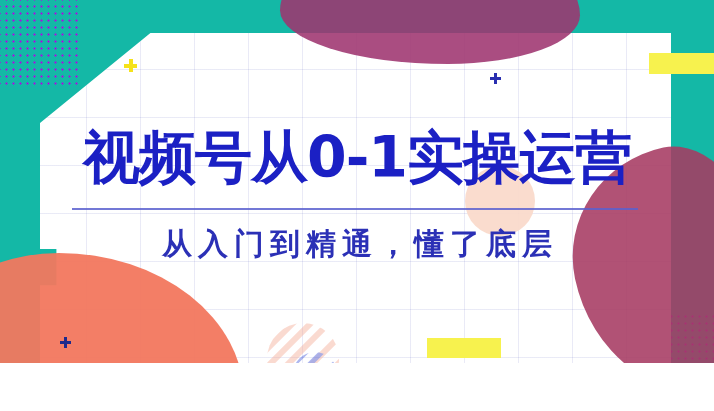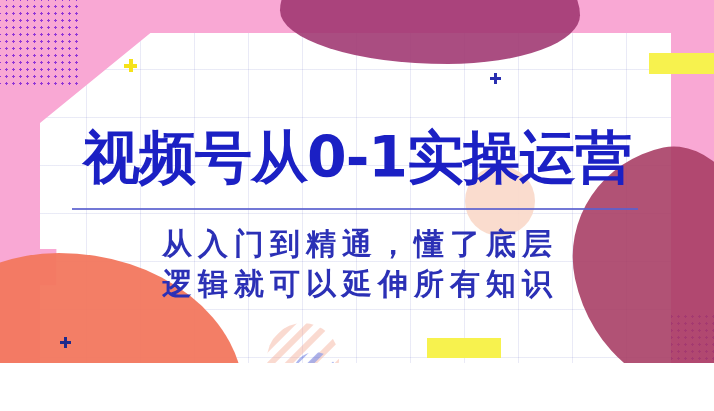--- a/index.html
+++ b/index.html
@@ -10,21 +10,21 @@
   body {
     font-family: "Liberation Sans", "DejaVu Sans", sans-serif;
   }
 
   
   #poster {
     position: relative;
     width: 714px;
     height: 363px;
     overflow: hidden;
-    background: #f9a8d4;
+    background: #14b8a6;
   }
 
   
   .layer {
     position: absolute;
     top: 0; left: 0;
     width: 714px;
     height: 411px;
     pointer-events: none;
   }
@@ -273,16 +273,15 @@
     <div class="plus plus-dark"></div>
   </div>
 
   <div id="textblock">
     <div class="title">视频号从0-1实操运营</div>
 
     <div class="divider"></div>
 
     <div class="sub sub-1">从入门到精通，懂了底层</div>
 
-    <div class="sub sub-2">逻辑就可以延伸所有知识</div>
   </div>
 
 </div>
 
 </body></html>

